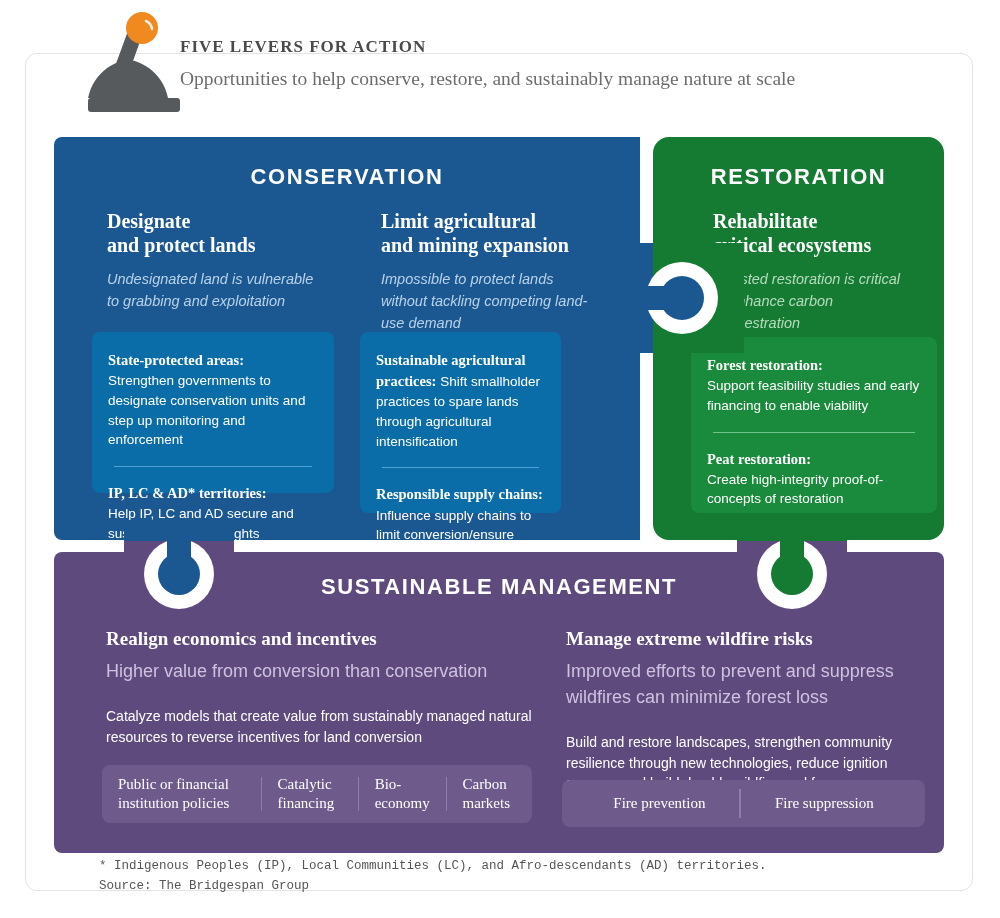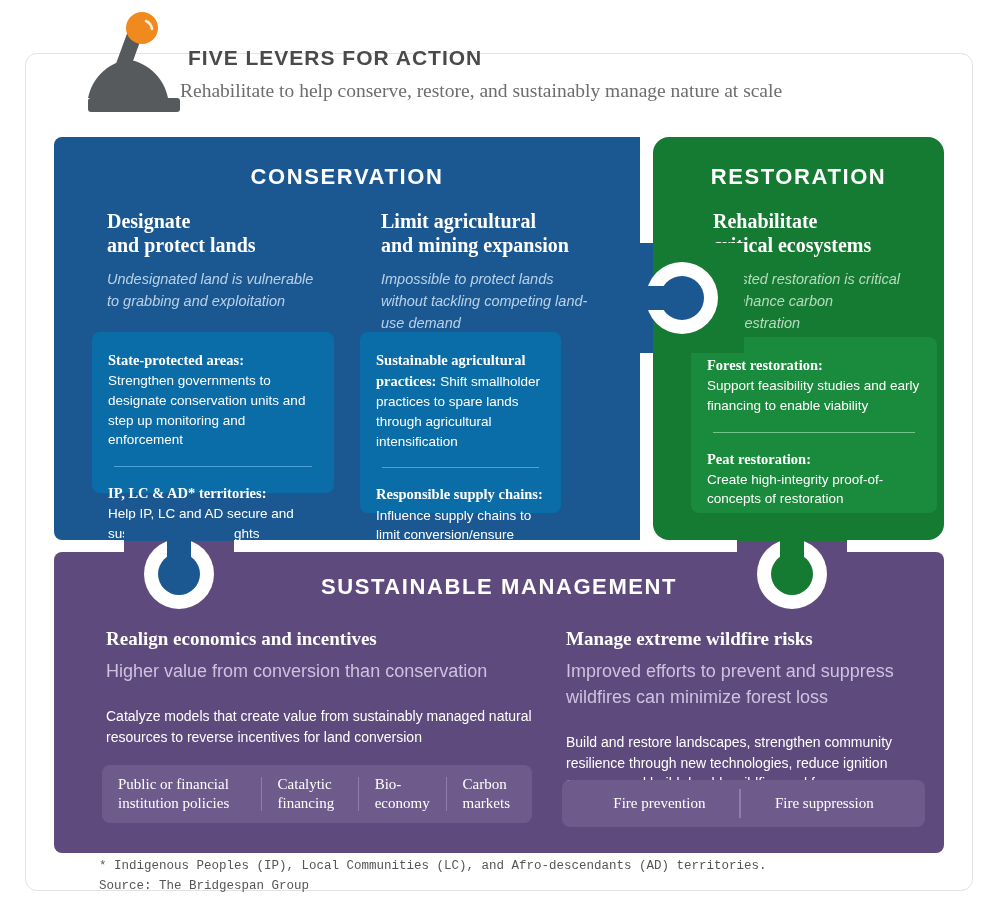--- a/index.html
+++ b/index.html
@@ -16,23 +16,23 @@
     position:absolute;left:25px;top:53px;width:948px;height:838px;
     border:1px solid #e3e3e3;border-radius:12px;background:#fff;
     box-sizing:border-box;
   }
 
   
   .header{position:absolute;left:84px;top:8px;width:860px;height:112px;}
   .lever-icon{position:absolute;left:0px;top:2px;width:96px;height:106px;}
   .header-text{position:absolute;left:96px;top:30px;}
   .title{
-    font-family:Liberation Sans, sans-serif;
-    font-weight:bold;font-size:21px;letter-spacing:1.0px;
-    color:#4a4a4a;line-height:1.1;margin:8px;
+    font-family:Liberation Serif, serif;
+    font-weight:bold;font-size:17px;letter-spacing:1.0px;
+    color:#4a4a4a;line-height:1.1;margin:0;
   }
   .subtitle{
     font-family:"Liberation Serif", serif;
     font-size:19.5px;color:#6d6d6d;margin:10px 0 0 0;line-height:1.2;
   }
 
   
   .panel{position:absolute;box-sizing:border-box;}
   .panel-conservation{
     left:54px;top:137px;width:586px;height:403px;
@@ -138,21 +138,21 @@
         <ellipse cx="62" cy="104" rx="46" ry="3" fill="#ffffff"></ellipse>
         <rect x="16" y="88" width="92" height="14" rx="3" fill="#565A5C" transform="translate(-12,0)"></rect>
         <path d="M12 88 C 18 60, 42 50, 52 50 C 62 50, 86 60, 92 88 Z" fill="#565A5C" transform="translate(-8,0)"></path>
         <rect x="36" y="18" width="15" height="52" rx="4" fill="#565A5C" transform="rotate(20 43 44)"></rect>
         <circle cx="58" cy="18" r="16" fill="#F08A1E"></circle>
         <path d="M62 11 A 10 10 0 0 1 68 19" stroke="#ffffff" stroke-width="2.5" fill="none" stroke-linecap="round" opacity="0.85"></path>
       </svg>
     </div>
     <div class="header-text">
       <h1 class="title">FIVE LEVERS FOR ACTION</h1>
-      <p class="subtitle">Rehabilitate to help conserve, restore, and sustainably manage nature at scale</p>
+      <p class="subtitle">Opportunities to help conserve, restore, and sustainably manage nature at scale</p>
     </div>
   </div>
 
   <div class="panel panel-conservation">
     <h2 class="panel-heading ph-conservation">CONSERVATION</h2>
 
     <div style="position:absolute;left:53px;top:72px;width:215px;">
       <h3 class="lever-title">
         <span>Designate</span><br>
         <span>and protect lands</span>

